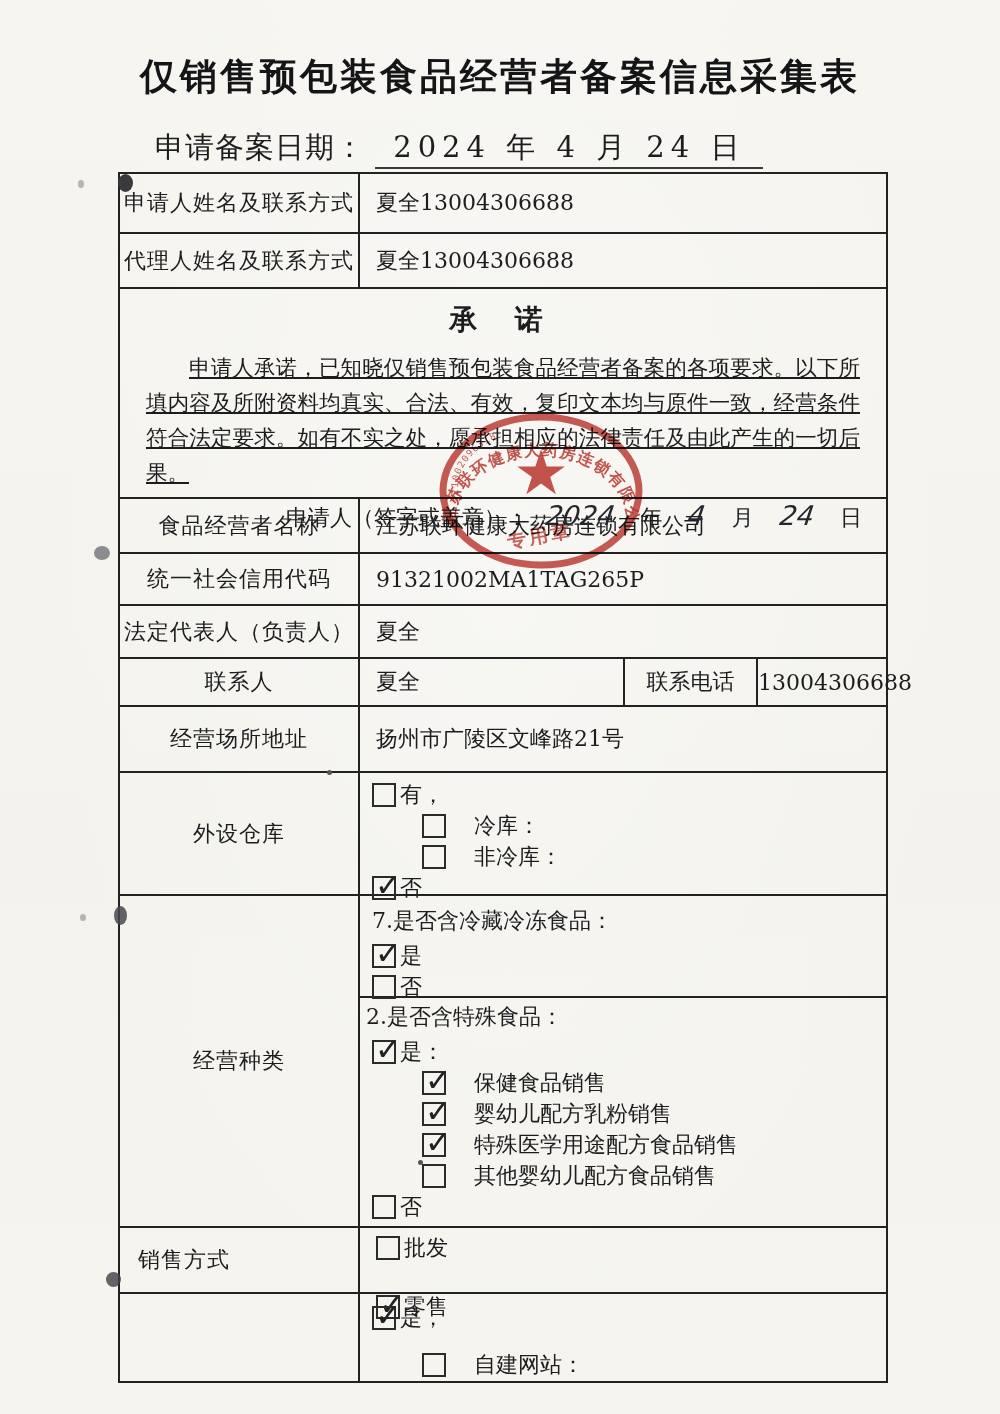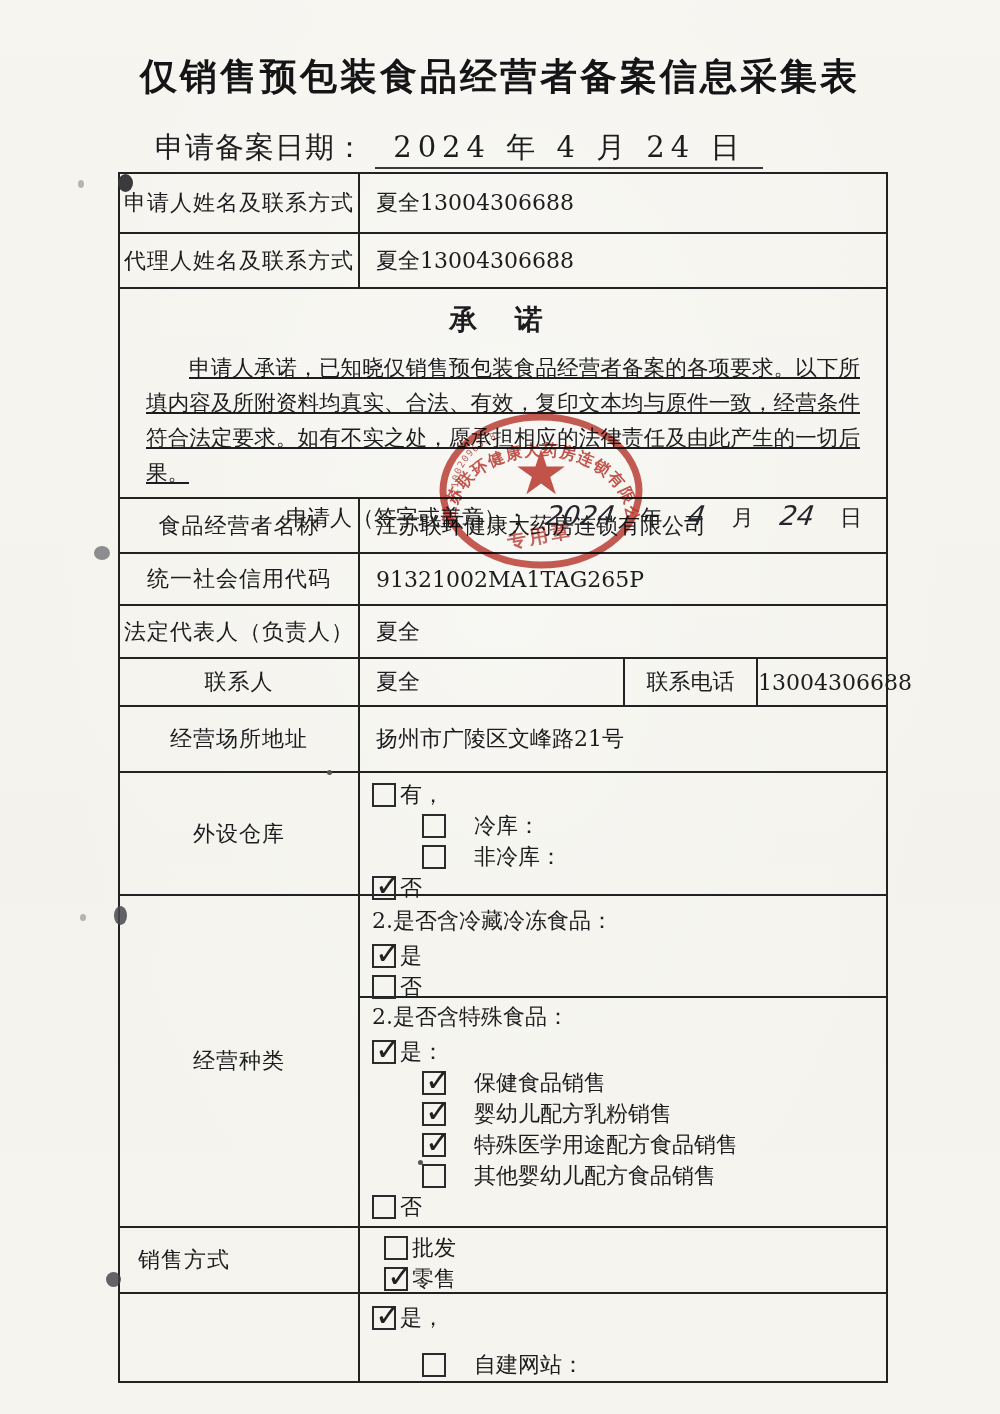--- a/index.html
+++ b/index.html
@@ -195,36 +195,36 @@
             </span>
           <span>否</span>
         </div>
       </div>
     </div>
 
     <div class="trow" style="height:332px">
       <div class="lcell">经营种类</div>
       <div class="vcell col" style="padding:0; align-items:stretch;">
         <div class="split-top" style="height:102px; padding:4px 0;">
-          <div class="subtitle">2.是否含冷藏冷冻食品：</div>
+          <div class="subtitle">7.是否含冷藏冷冻食品：</div>
           <div class="cbline ind0">
             <span class="box">
                 <span class="tick">✓</span>
               </span>
             <span>是</span>
           </div>
           <div class="cbline ind0">
             <span class="box">
                 <span class="tick"></span>
               </span>
             <span>否</span>
           </div>
         </div>
         <div style="height:230px; padding:4px 0; display:flex; flex-direction:column; justify-content:space-around;">
-          <div class="subtitle" style="padding-top:0;">2.是否含特殊食品：</div>
+          <div class="subtitle" style="padding-top:0;padding-left:6px;">2.是否含特殊食品：</div>
           <div class="cbline ind0">
             <span class="box">
                 <span class="tick">✓</span>
               </span>
             <span>是：</span>
           </div>
           <div class="cbline ind1">
             <span class="box">
                 <span class="tick">✓</span>
               </span>
@@ -253,21 +253,21 @@
                 <span class="tick"></span>
               </span>
             <span>否</span>
           </div>
         </div>
       </div>
     </div>
 
     <div class="trow" style="height:66px">
       <div class="lcell" style="justify-content:flex-start; padding-left:18px;">销售方式</div>
-      <div class="vcell col" style="padding:4px 12px; justify-content:space-around;">
+      <div class="vcell col" style="padding:4px 4px; justify-content:space-around;gap:28px;">
         <div class="cbline ind0">
           <span class="box">
               <span class="tick"></span>
             </span>
           <span>批发</span>
         </div>
         <div class="cbline ind0">
           <span class="box">
               <span class="tick">✓</span>
             </span>

